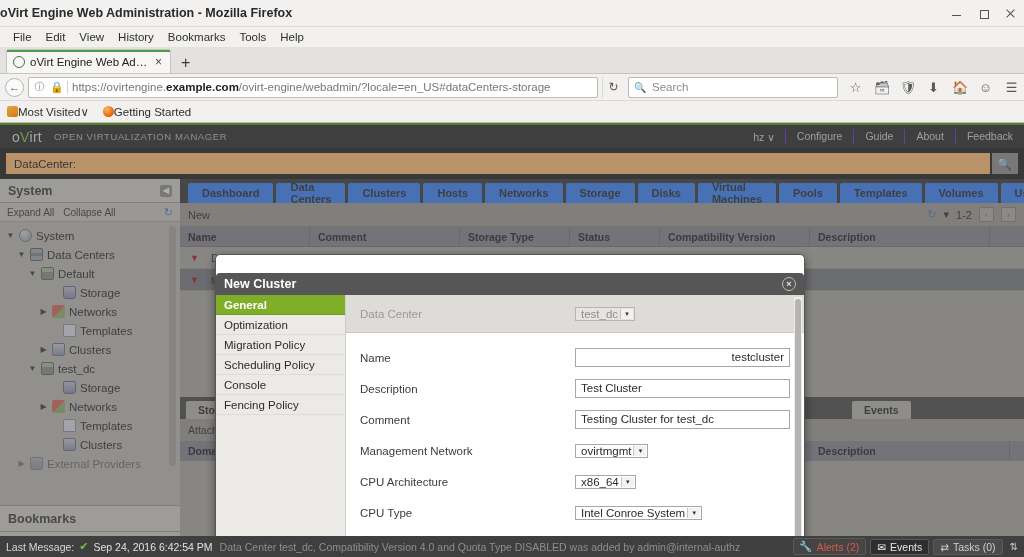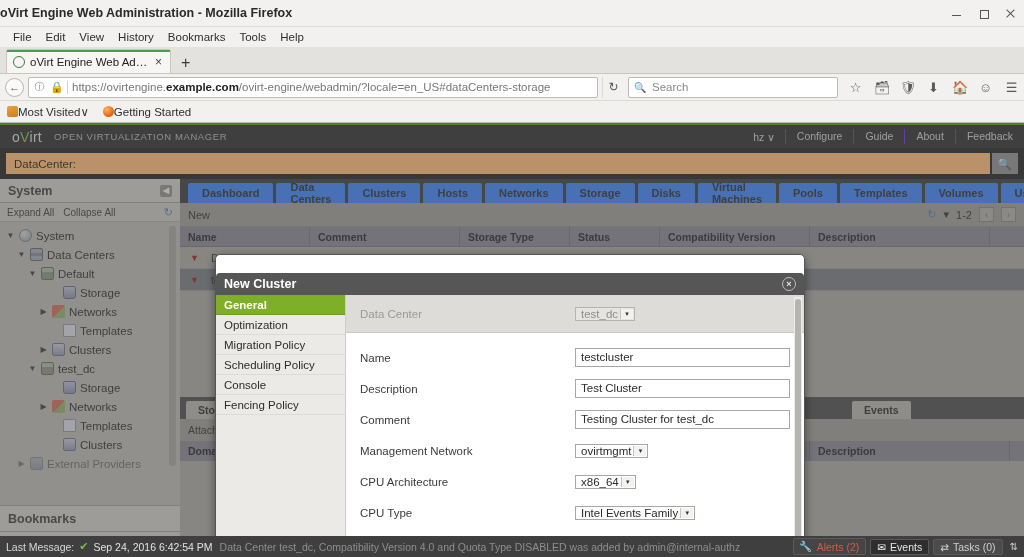--- a/index.html
+++ b/index.html
@@ -575,21 +575,21 @@
                 <span>test_dc</span>
                 <span class="arrow">▾</span>
               </span>
             </span>
           </div>
 
           <div class="form-rows" id="dialog-fields">
               <div class="frow">
                 <span class="flabel">Name</span>
                 <span class="fctl fsel-wrap">
-                  <span class="finput" style="display: block;">testcluster</span>
+                  <span class="finput" style="display: block; text-align: right;">testcluster</span>
                 </span>
               </div>
               <div class="frow">
                 <span class="flabel">Description</span>
                 <span class="fctl fsel-wrap">
                   <span class="finput" style="display: block;">Test Cluster</span>
                 </span>
               </div>
               <div class="frow">
                 <span class="flabel">Comment</span>
@@ -600,21 +600,21 @@
               <div class="frow">
                 <span class="flabel">Management Network</span>
                 <span class="fctl fsel-wrap"><span class="fselect"><span>ovirtmgmt</span><span class="arrow">▾</span></span></span>
               </div>
               <div class="frow">
                 <span class="flabel">CPU Architecture</span>
                 <span class="fctl fsel-wrap"><span class="fselect"><span>x86_64</span><span class="arrow">▾</span></span></span>
               </div>
               <div class="frow">
                 <span class="flabel">CPU Type</span>
-                <span class="fctl fsel-wrap"><span class="fselect"><span>Intel Events Family</span><span class="arrow">▾</span></span></span>
+                <span class="fctl fsel-wrap"><span class="fselect"><span>Intel Conroe System</span><span class="arrow">▾</span></span></span>
               </div>
               <div class="frow">
                 <span class="flabel">Compatibility Version</span>
                 <span class="fctl fsel-wrap"><span class="fselect"><span>4.0</span><span class="arrow">▾</span></span></span>
               </div>
               <div class="frow">
                 <span class="flabel">Switch type</span>
                 <span class="fctl fsel-wrap"><span class="fselect"><span>LEGACY</span><span class="arrow">▾</span></span></span>
               </div>
             </div>

